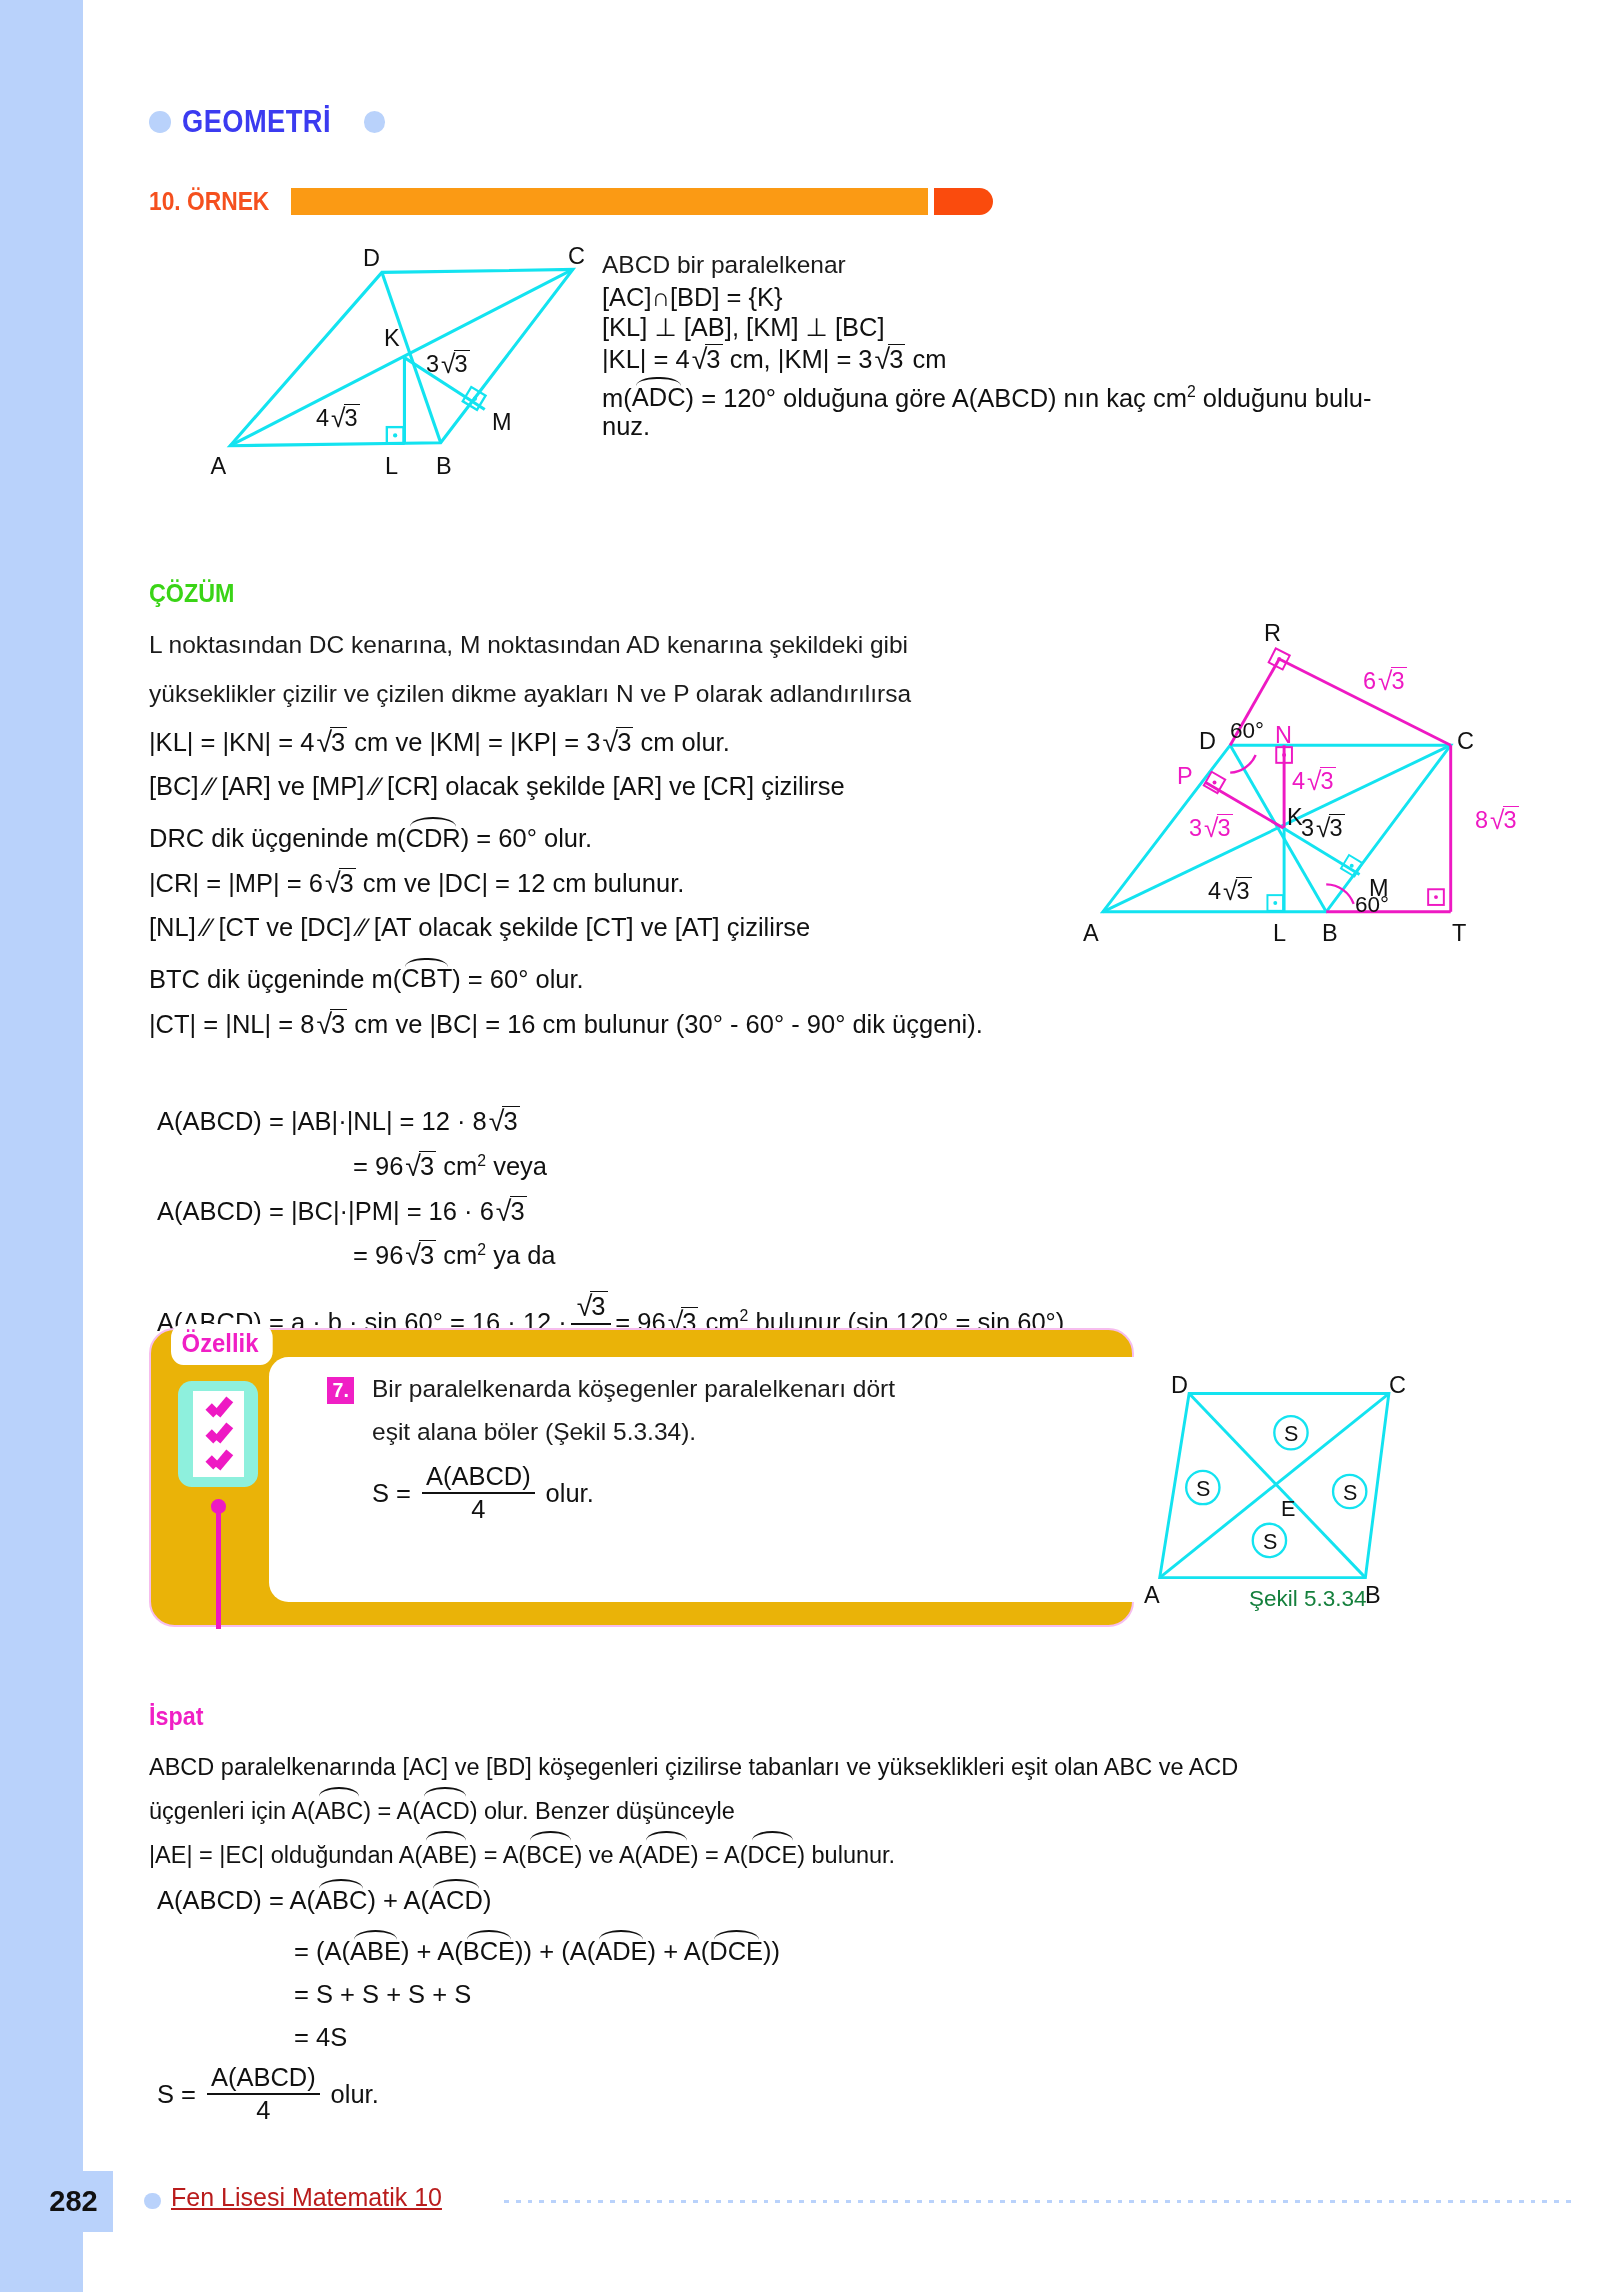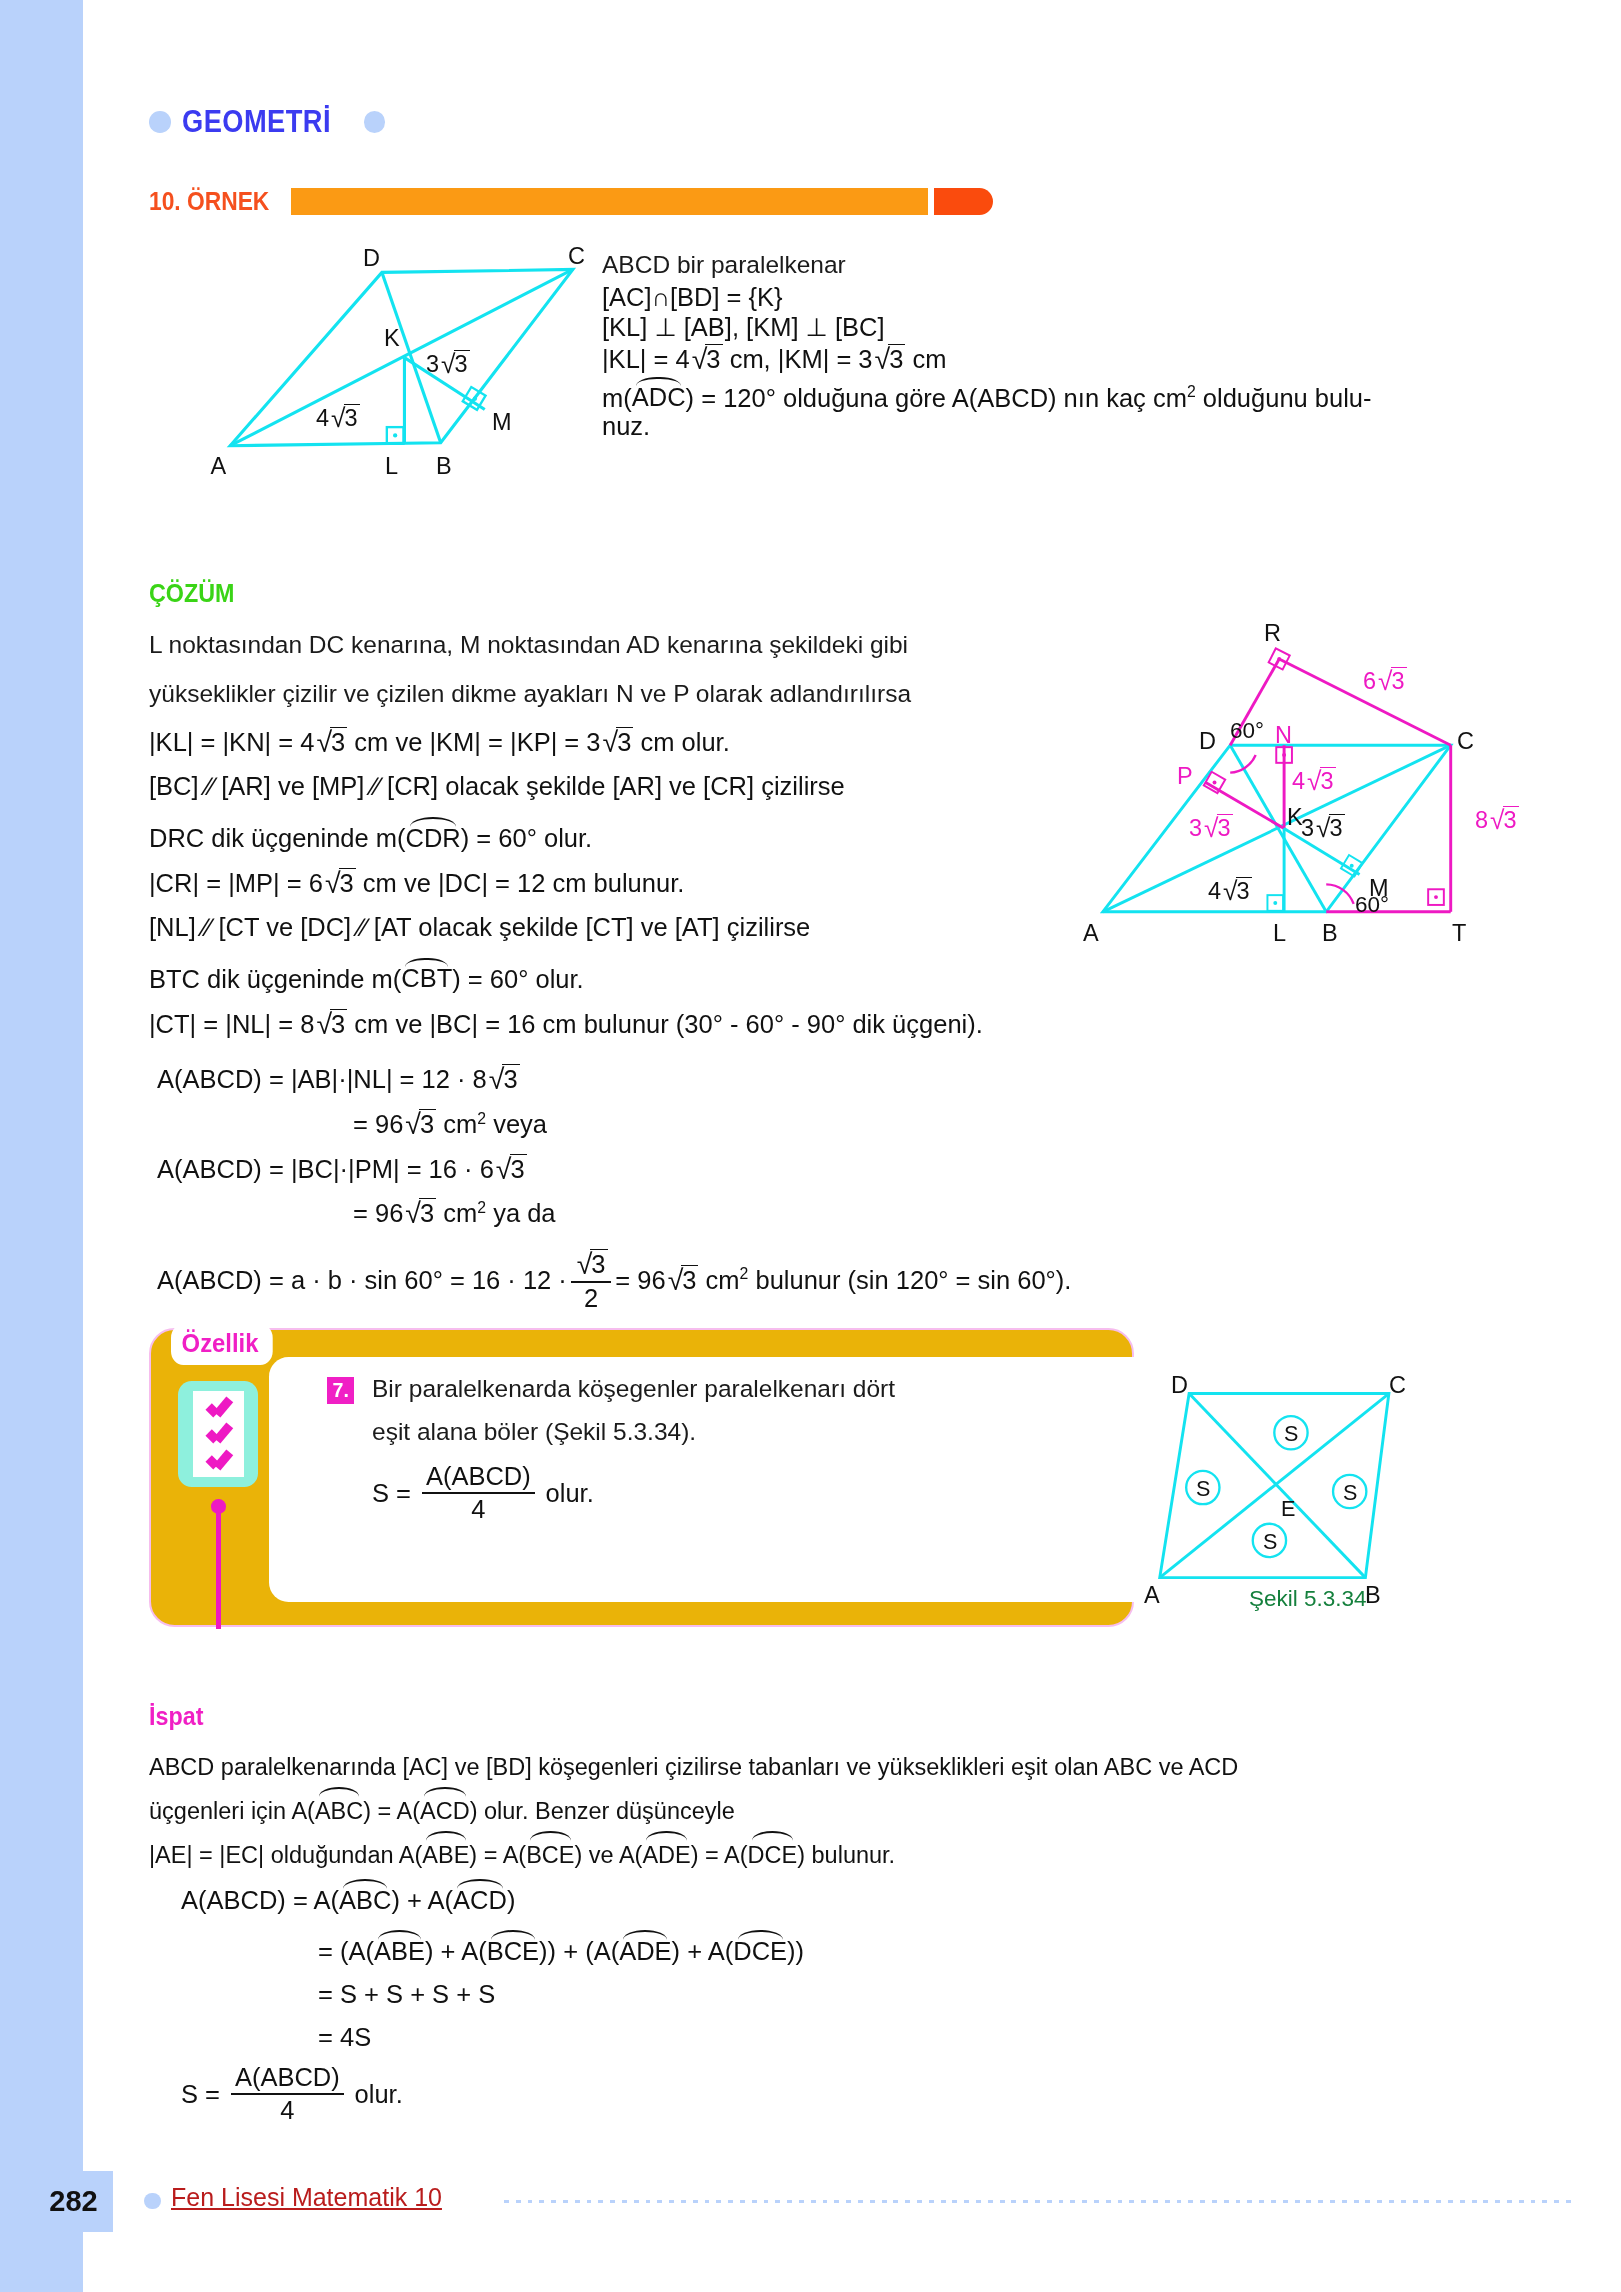--- a/index.html
+++ b/index.html
@@ -64,21 +64,21 @@
 
   
   .cozum {
     position:absolute; left:66px; top:578px;
     color:#3ad416; font-weight:bold; font-size:26.5px;
     transform:scaleX(.88); transform-origin:left center;
   }
   .sol-block { position:absolute; left:66px; top:627px; }
   .sol-line { margin-bottom:13.7px; }
 
-  .eqs { position:absolute; left:74px; top:1062px; }
+  .eqs { position:absolute; left:74px; top:1104px; }
   .eqs .row { margin-bottom:11.8px; }
   .indent { padding-left:196px; }
 
   
   .ozellik-wrap {
     position:absolute; left:66px; top:1328px;
     width:985px; height:299px;
     background:#eab308; border:2px solid #f6bdee; border-radius:25.5px;
   }
   .ozellik-inner {
@@ -133,21 +133,21 @@
 
   
   .ispat {
     position:absolute; left:66px; top:1701px;
     color:#f01fc5; font-weight:bold; font-size:26.5px;
     transform:scaleX(.88); transform-origin:left center;
   }
   .ispat-body { position:absolute; left:66px; top:1750px; width:1392px; }
   .ispat-body .p { font-size:23.5px; line-height:1.5; color:#111; }
   .ispat-eqs { position:absolute; left:74px; top:1877px; }
-  .ispat-eqs .row { margin-bottom:13.7px;margin-left:24px; }
+  .ispat-eqs .row { margin-bottom:13.7px; }
 
   
   .footer { position:absolute; left:0; top:2171px; width:1538px; height:69px; }
   .pg-num {
     position:absolute; left:-83px; top:0; width:113px; height:61px;
     background:#b9d2fb; color:#111; font-weight:bold; font-size:29px;
     display:flex; align-items:center; justify-content:center;padding-left:34px;
   }
   .foot-dot { position:absolute; left:61px; top:21.6px; width:16.7px; height:16.7px; border-radius:50%; background:#b9d2fb; }
   .foot-txt { position:absolute; left:88px; top:11.8px; font-size:25px; color:#b91c1c;text-decoration:underline; }

